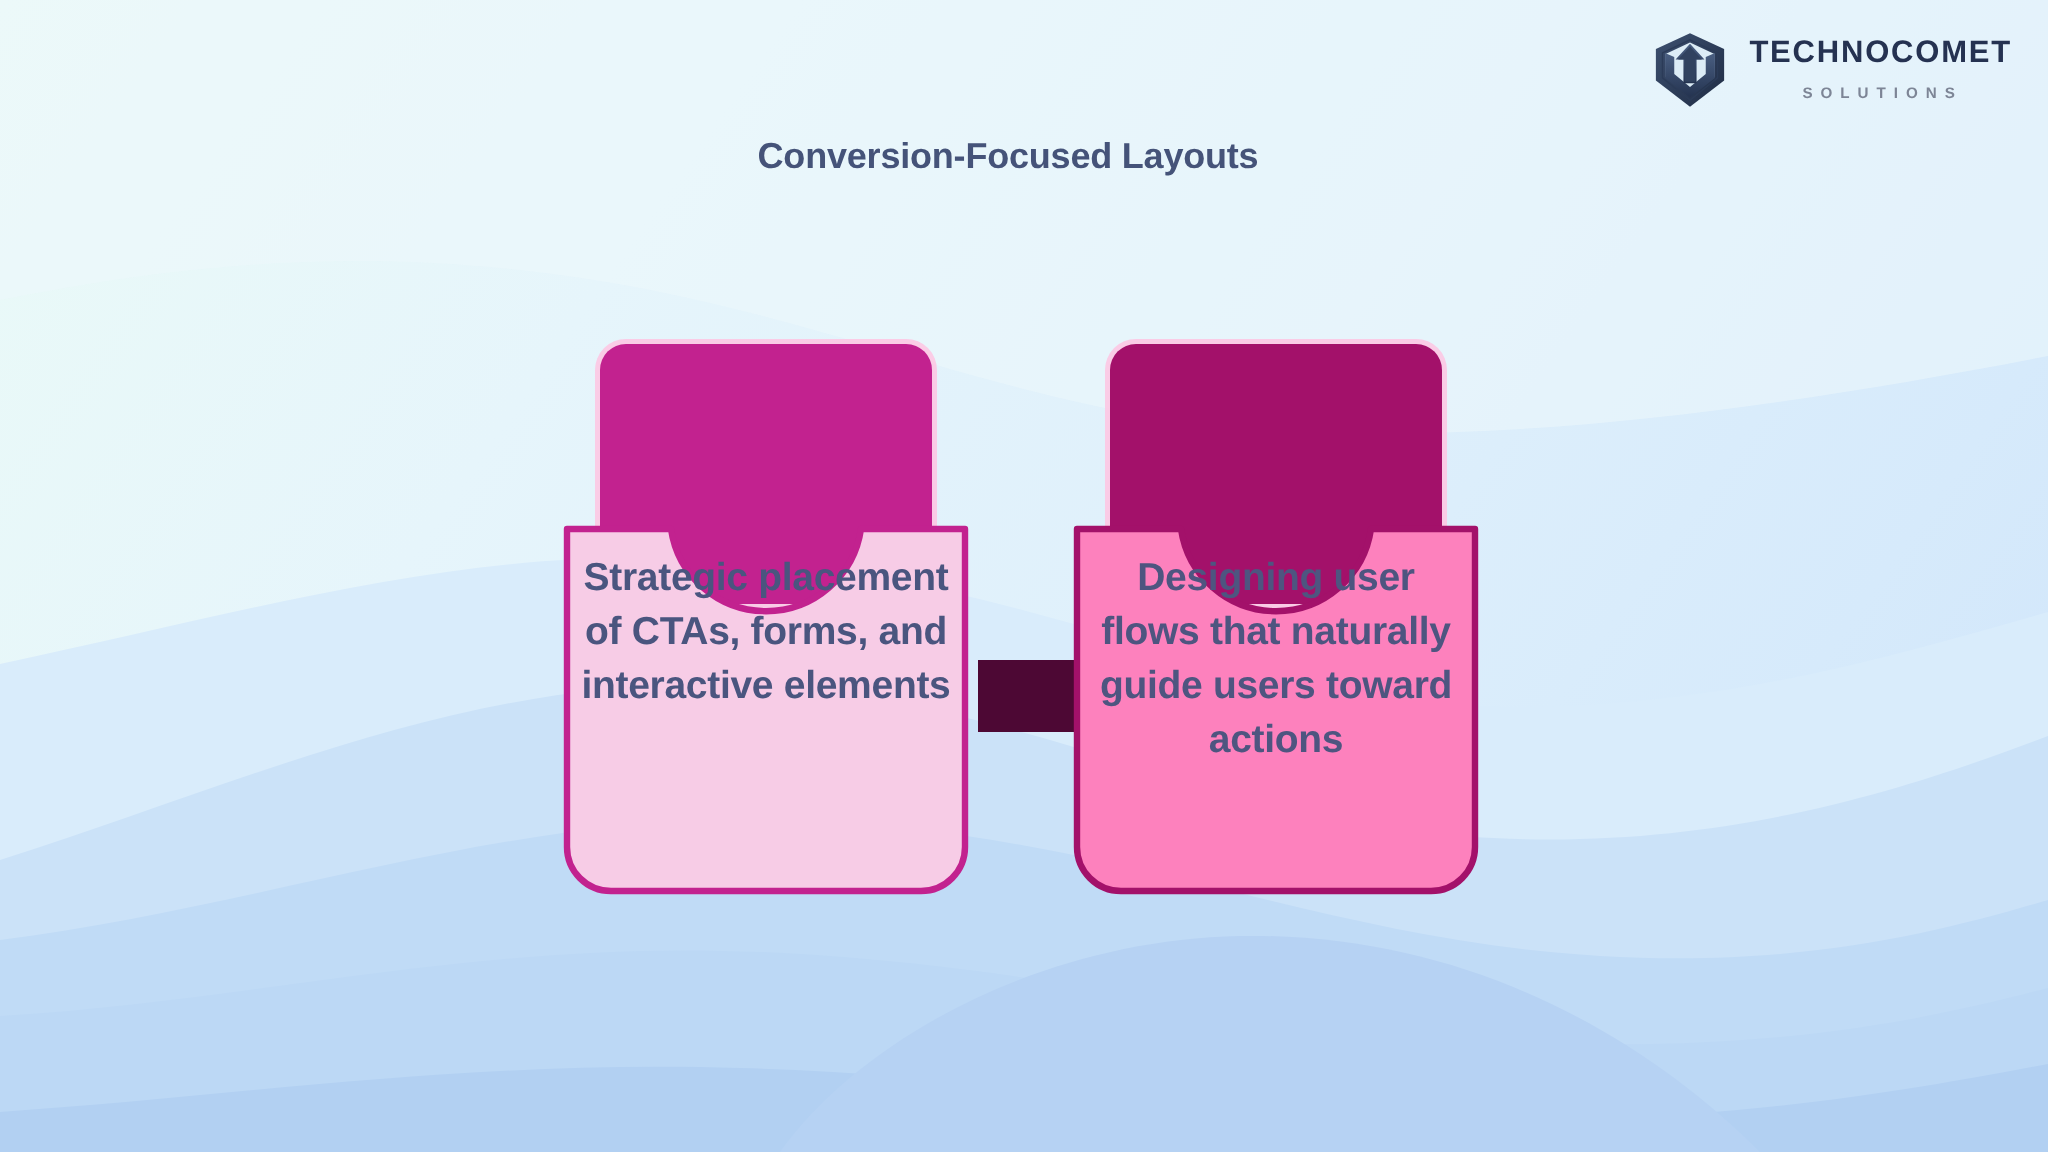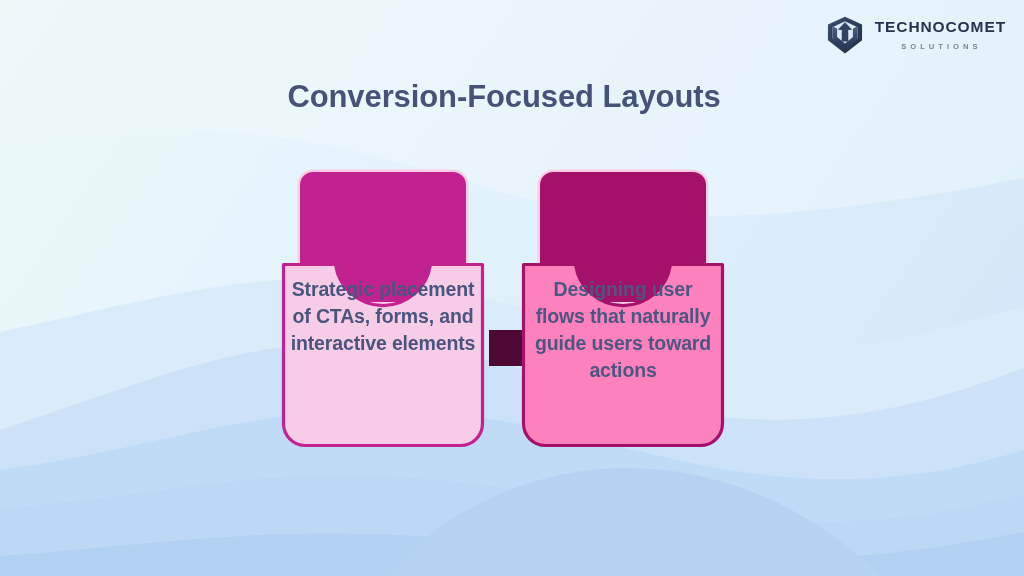--- a/index.html
+++ b/index.html
@@ -66,21 +66,21 @@
   }
 
   
   .title {
     position: absolute;
     top: 54px;
     left: 0;
     width: 1008px;
     text-align: center;
     color: #455379;
-    font-size: 31px;
+    font-size: 18px;
     font-weight: 700;
     line-height: 1.42;
     letter-spacing: -0.1px;
   }
   .title-line { display: block; }
 
   
   .cards {
     position: absolute;
     left: 0;
@@ -88,21 +88,21 @@
     width: 1024px;
     height: 576px;
   }
 
   .pocket {
     position: absolute;
     width: 204px;
     height: 276px;
   }
   .pocket-left  { left: 281px; top: 172px; padding-left: 28px; }
-  .pocket-right { left: 521px; top: 172px; }
+  .pocket-right { left: 536px; top: 172px; }
 
   
   .tab {
     position: absolute;
     left: 19px;
     top: 0;
     width: 166px;
     height: 130px;
     border-radius: 13px 13px 0 0;
     box-shadow: 0 0 0 2.5px rgba(252, 200, 228, 0.92);

